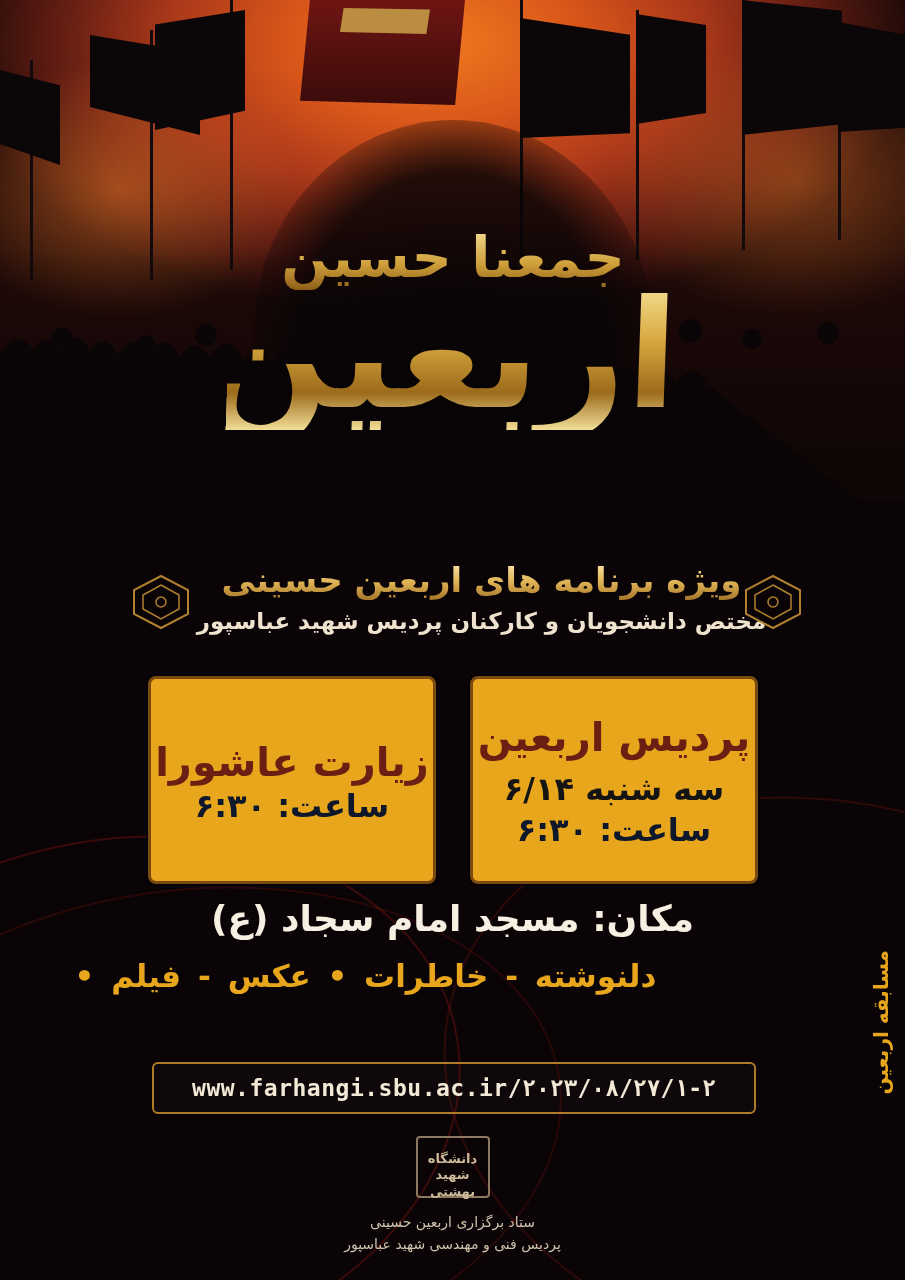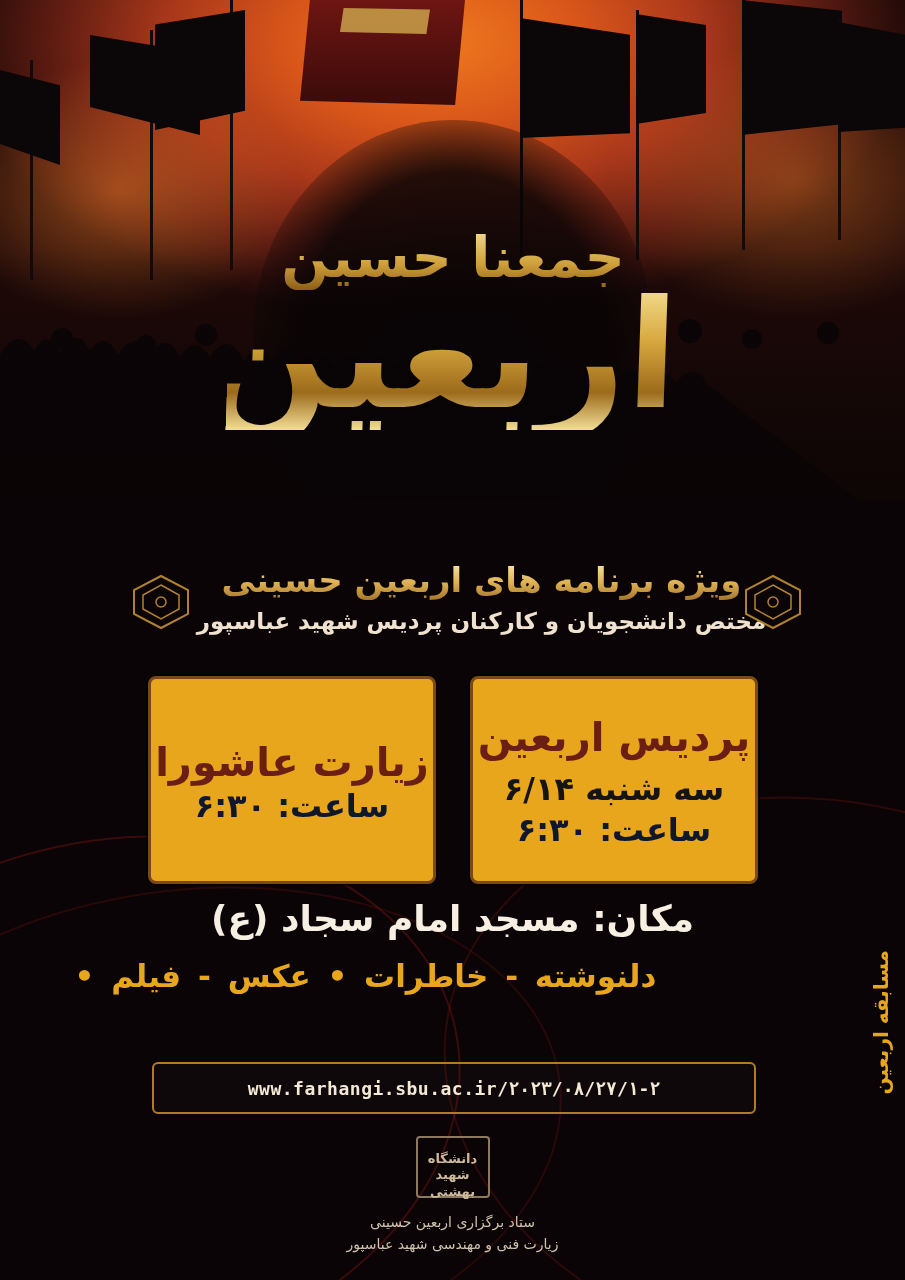--- a/index.html
+++ b/index.html
@@ -263,21 +263,21 @@
     height: 48px;
     border: 2px solid #b07b24;
     border-radius: 6px;
     display: flex;
     align-items: center;
     justify-content: center;
     background: rgba(255,255,255,0.02);
   }
   .linkbox .url {
     font-family: "DejaVu Sans Mono", "Liberation Mono", monospace;
-    font-size: 18px;
+    font-size: 23px;
     font-weight: bold;
     color: #f4e9d6;
     direction: ltr;
     letter-spacing: 0.5px;
   }
 
   
   .footer-logo {
     position: absolute;
     left: 0; top: 1136px;
@@ -418,16 +418,16 @@
 
   <div class="linkbox">
     <span class="url">www.farhangi.sbu.ac.ir/۲۰۲۳/۰۸/۲۷/۱-۲</span>
   </div>
 
   <div class="footer-logo">
     <span class="mark">دانشگاه شهید بهشتی</span>
   </div>
   <div class="footer-text">
     <div>ستاد برگزاری اربعین حسینی</div>
-    <div>زیارت فنی و مهندسی شهید عباسپور</div>
+    <div>پردیس فنی و مهندسی شهید عباسپور</div>
   </div>
 
 </div>
 
 </body></html>

